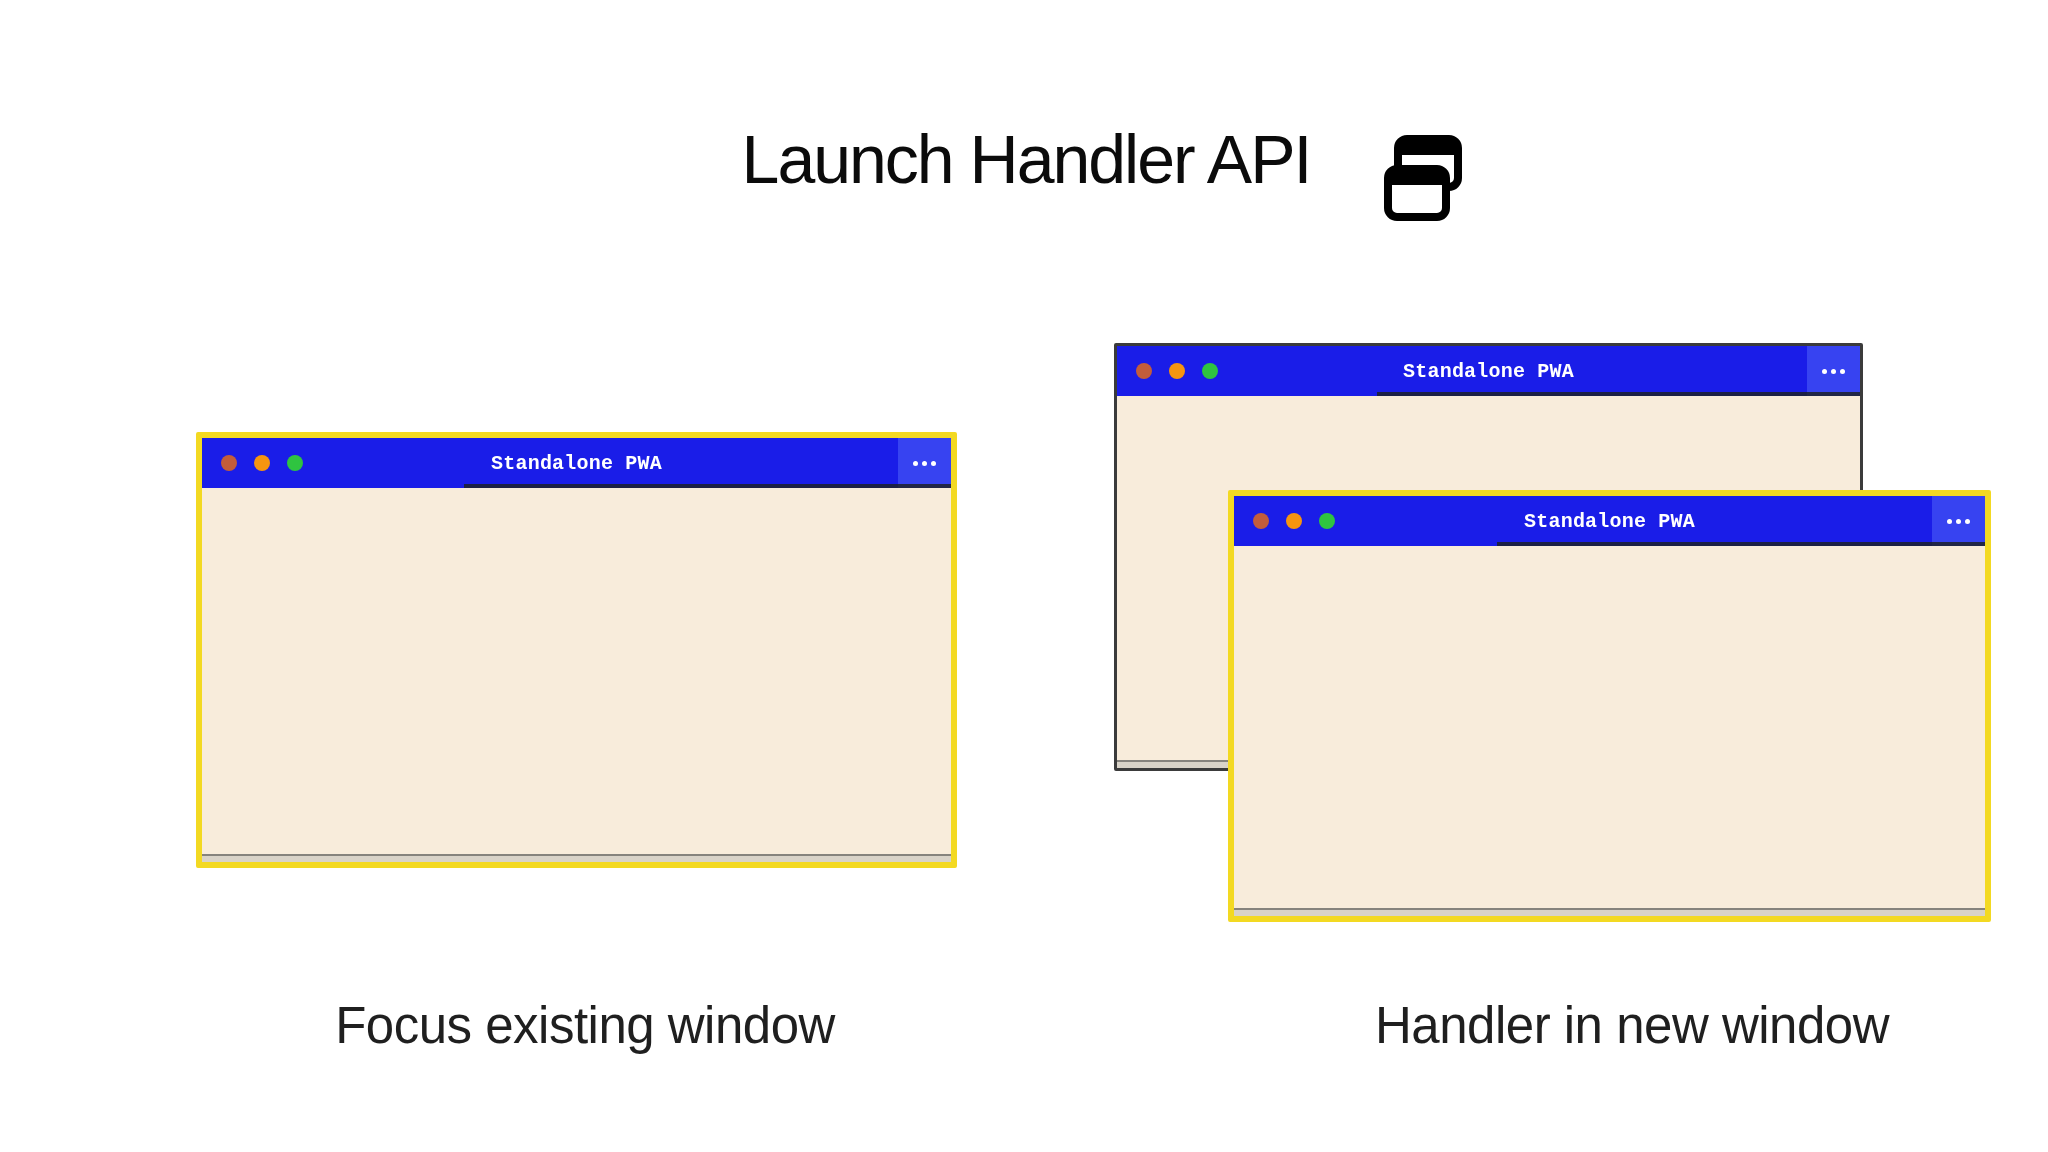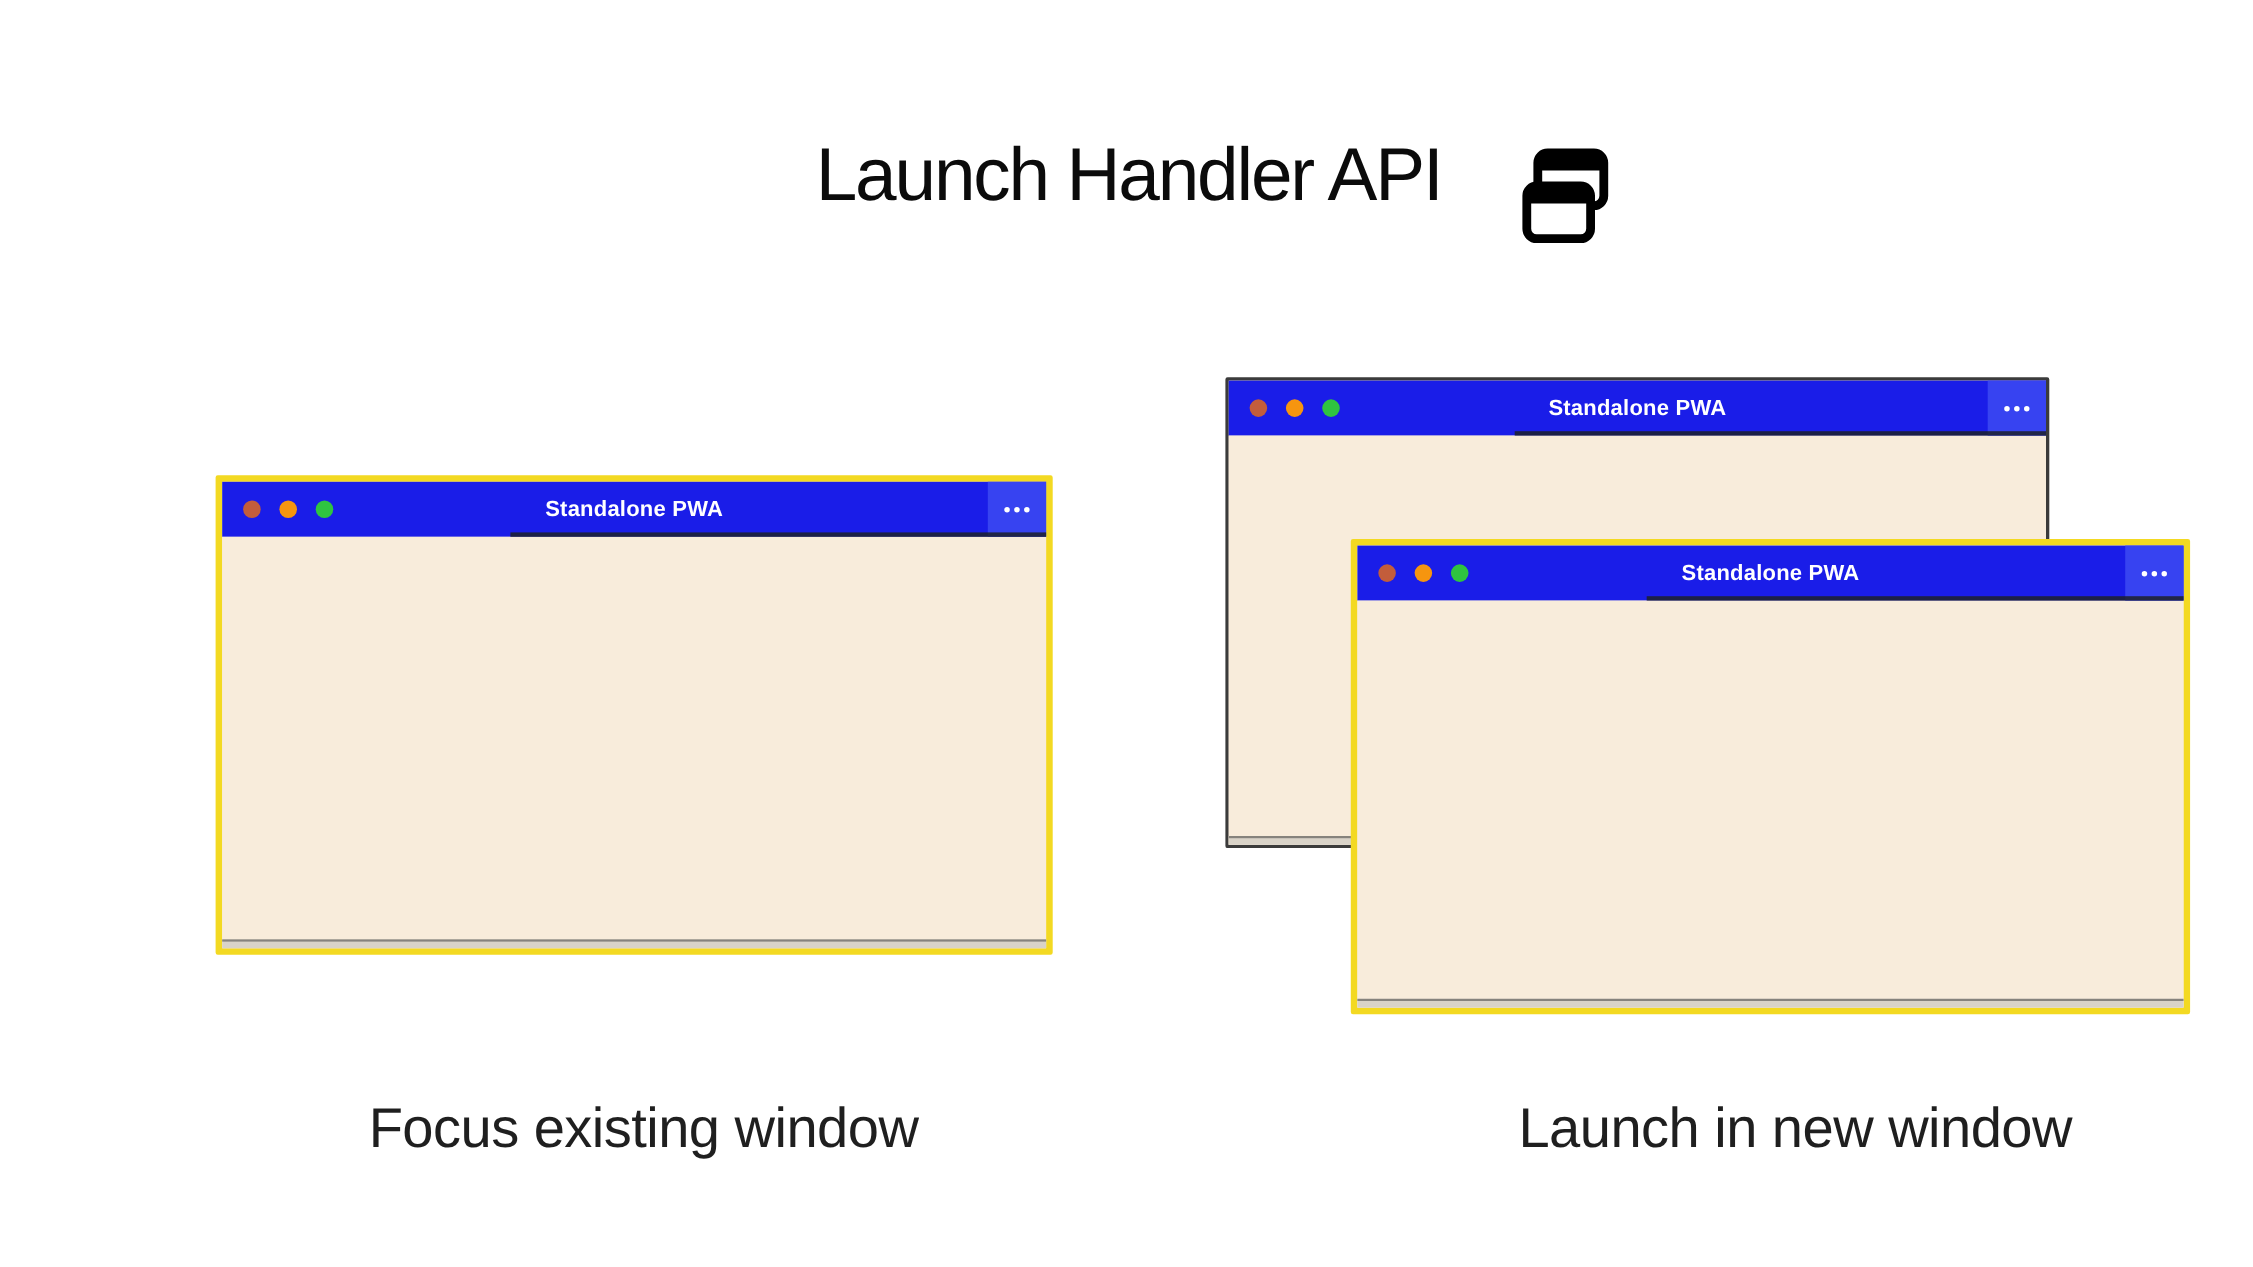--- a/index.html
+++ b/index.html
@@ -8,21 +8,21 @@
 
   
   .header{position:absolute;left:0;top:122px;width:100%;display:flex;justify-content:center;align-items:flex-start;gap:72px;transform:translateX(80px);}
   .header h1{margin:0;font-size:68px;font-weight:400;letter-spacing:-2px;line-height:1.1;color:#0b0b0b;}
   .header-icon{margin-top:12px;flex:0 0 auto;}
 
   
   .window{position:absolute;box-sizing:border-box;background:var(--body_cream,#f8ecdb);border-radius:2px;}
   .window.yellow{border:6px solid var(--highlight_yellow,#f3d922);}
   .window.plain{border:3px solid var(--back_window_border,#3b3b3b);}
-  .titlebar{position:relative;height:50px;background:var(--titlebar_blue,#1a1de8);display:flex;align-items:center;}
+  .titlebar{position:relative;height:50px;background:var(--titlebar_blue,#1a1de8);display:flex;align-items:center;font-family:Liberation Mono, monospace;}
   .controls{position:absolute;left:19px;top:0;bottom:0;display:flex;align-items:center;gap:17px;z-index:2;}
   .control{width:16px;height:16px;border-radius:50%;}
   .control.red{background:var(--control_red,#c35d3b);}
   .control.orange{background:var(--control_orange,#f6950f);}
   .control.green{background:var(--control_green,#2fc440);}
   .titlebar-title{width:100%;text-align:center;color:var(--titlebar_text,#ffffff);font-size:20px;font-weight:700;letter-spacing:0.2px;z-index:1;}
   .menu{position:absolute;right:0;top:0;bottom:0;width:53px;background:var(--menu_blue,#3743f1);display:flex;align-items:center;justify-content:center;gap:4px;z-index:2;}
   .mdot{width:5px;height:5px;border-radius:50%;background:#ffffff;}
   .bar-shadow{position:absolute;left:35%;right:0;bottom:0;height:4px;background:#1d2129;opacity:0.85;z-index:3;}
   .body{position:absolute;top:50px;left:0;right:0;bottom:0;background:var(--body_cream,#f8ecdb);}
@@ -106,15 +106,15 @@
         <span class="mdot"></span>
       </div>
       <div class="bar-shadow"></div>
     </div>
     <div class="body">
       <div class="bottom-strip"></div>
     </div>
   </div>
 
   <div class="caption left">Focus existing window</div>
-  <div class="caption right">Launch in new window</div>
+  <div class="caption right">Handler in new window</div>
 
 </div>
 
 </body></html>

